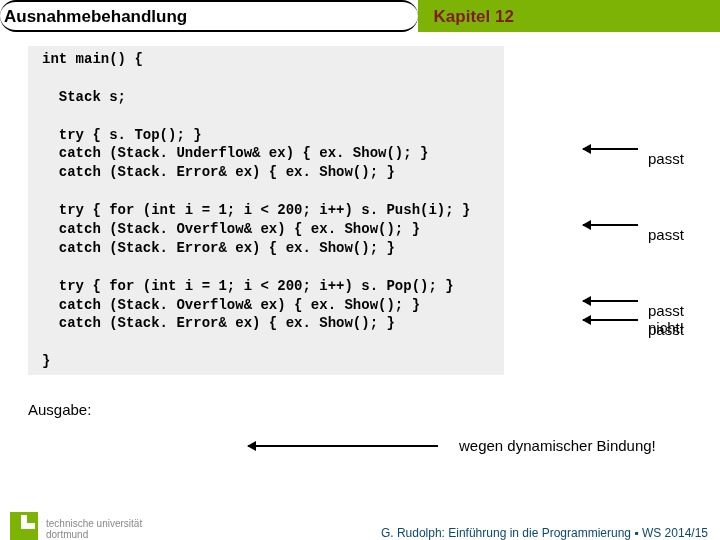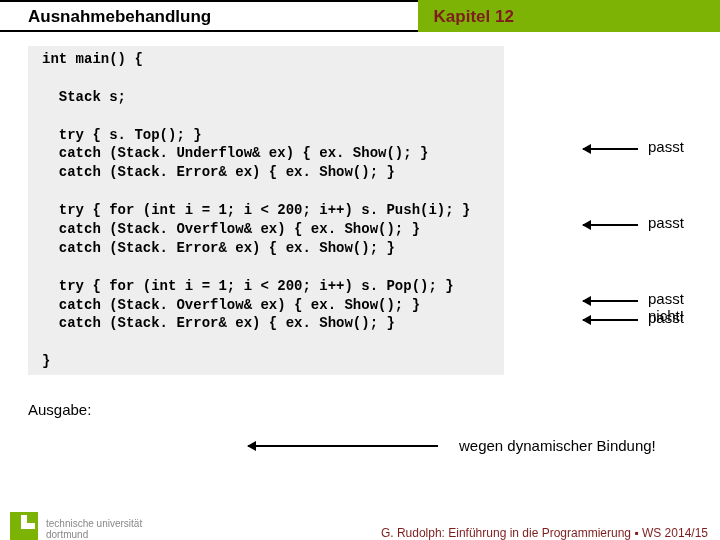--- a/index.html
+++ b/index.html
@@ -8,22 +8,22 @@
     font-family: Arial, Helvetica, sans-serif;
     background: #fff; color: #000;
     position: relative;
     overflow: hidden;
   }
   .header { display: flex; height: 32px; }
   .header-left {
     flex: 0 0 58%;
     border-top: 2px solid #000;
     border-bottom: 2px solid #000;
-    padding: 5px 28px;
-    font-size: 17px; font-weight: bold;
+    padding: 5px 4px;
+    font-size: 17px; font-weight: bold; border-radius: 16px;
   }
   .header-right {
     flex: 1;
     background: #7cb305;
     color: #7f1d1d;
     padding: 5px 16px;
     font-size: 17px; font-weight: bold;
     border-top: 2px solid #7cb305;
   }
   .content { padding: 14px 28px 0 28px; }
@@ -35,20 +35,21 @@
     padding: 4px 4px 4px 14px;
     font-family: "Courier New", monospace;
     font-size: 14px; font-weight: bold;
     line-height: 1.35;
     white-space: pre;
   }
   .note {
     position: absolute;
     font-size: 15px;
     color: #000;
+    margin-top: 12px;
   }
   .arrow {
     position: absolute;
     height: 2px; background: #000;
   }
   .arrow::before {
     content: "";
     position: absolute;
     left: -1px; top: -4px;
     border-right: 9px solid #000;
@@ -104,21 +105,21 @@
     content: ""; position: absolute; background: #fff;
   }
   .logo::before { left: 11px; top: 3px; width: 6px; height: 14px; }
   .logo::after  { left: 11px; top: 11px; width: 14px; height: 6px; }
   .uni {
     font-size: 10px; color: #888; line-height: 1.1;
   }
   .footer-right {
     margin-left: auto; margin-right: 12px;
     text-align: right;
-    font-size: 12px; color: #7f1d1d;
+    font-size: 12px; color: #0c4a6e;
     line-height: 1.2;
   }
   .inv { visibility: hidden; }
 </style>
 </head>
 <body>
 
 <div class="header">
   <div class="header-left">Ausnahmebehandlung</div>
   <div class="header-right">Kapitel 12</div>

